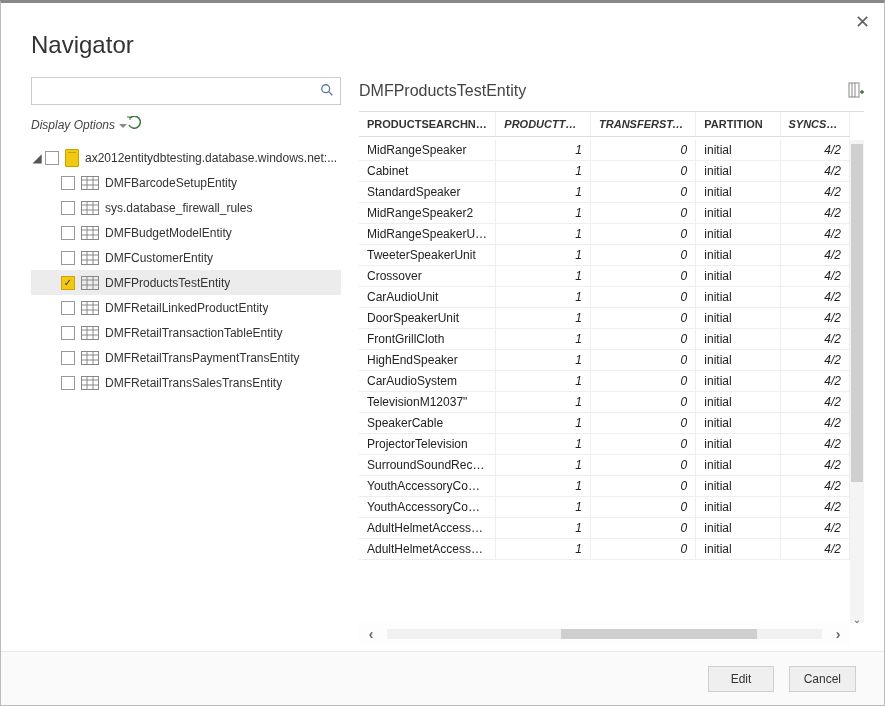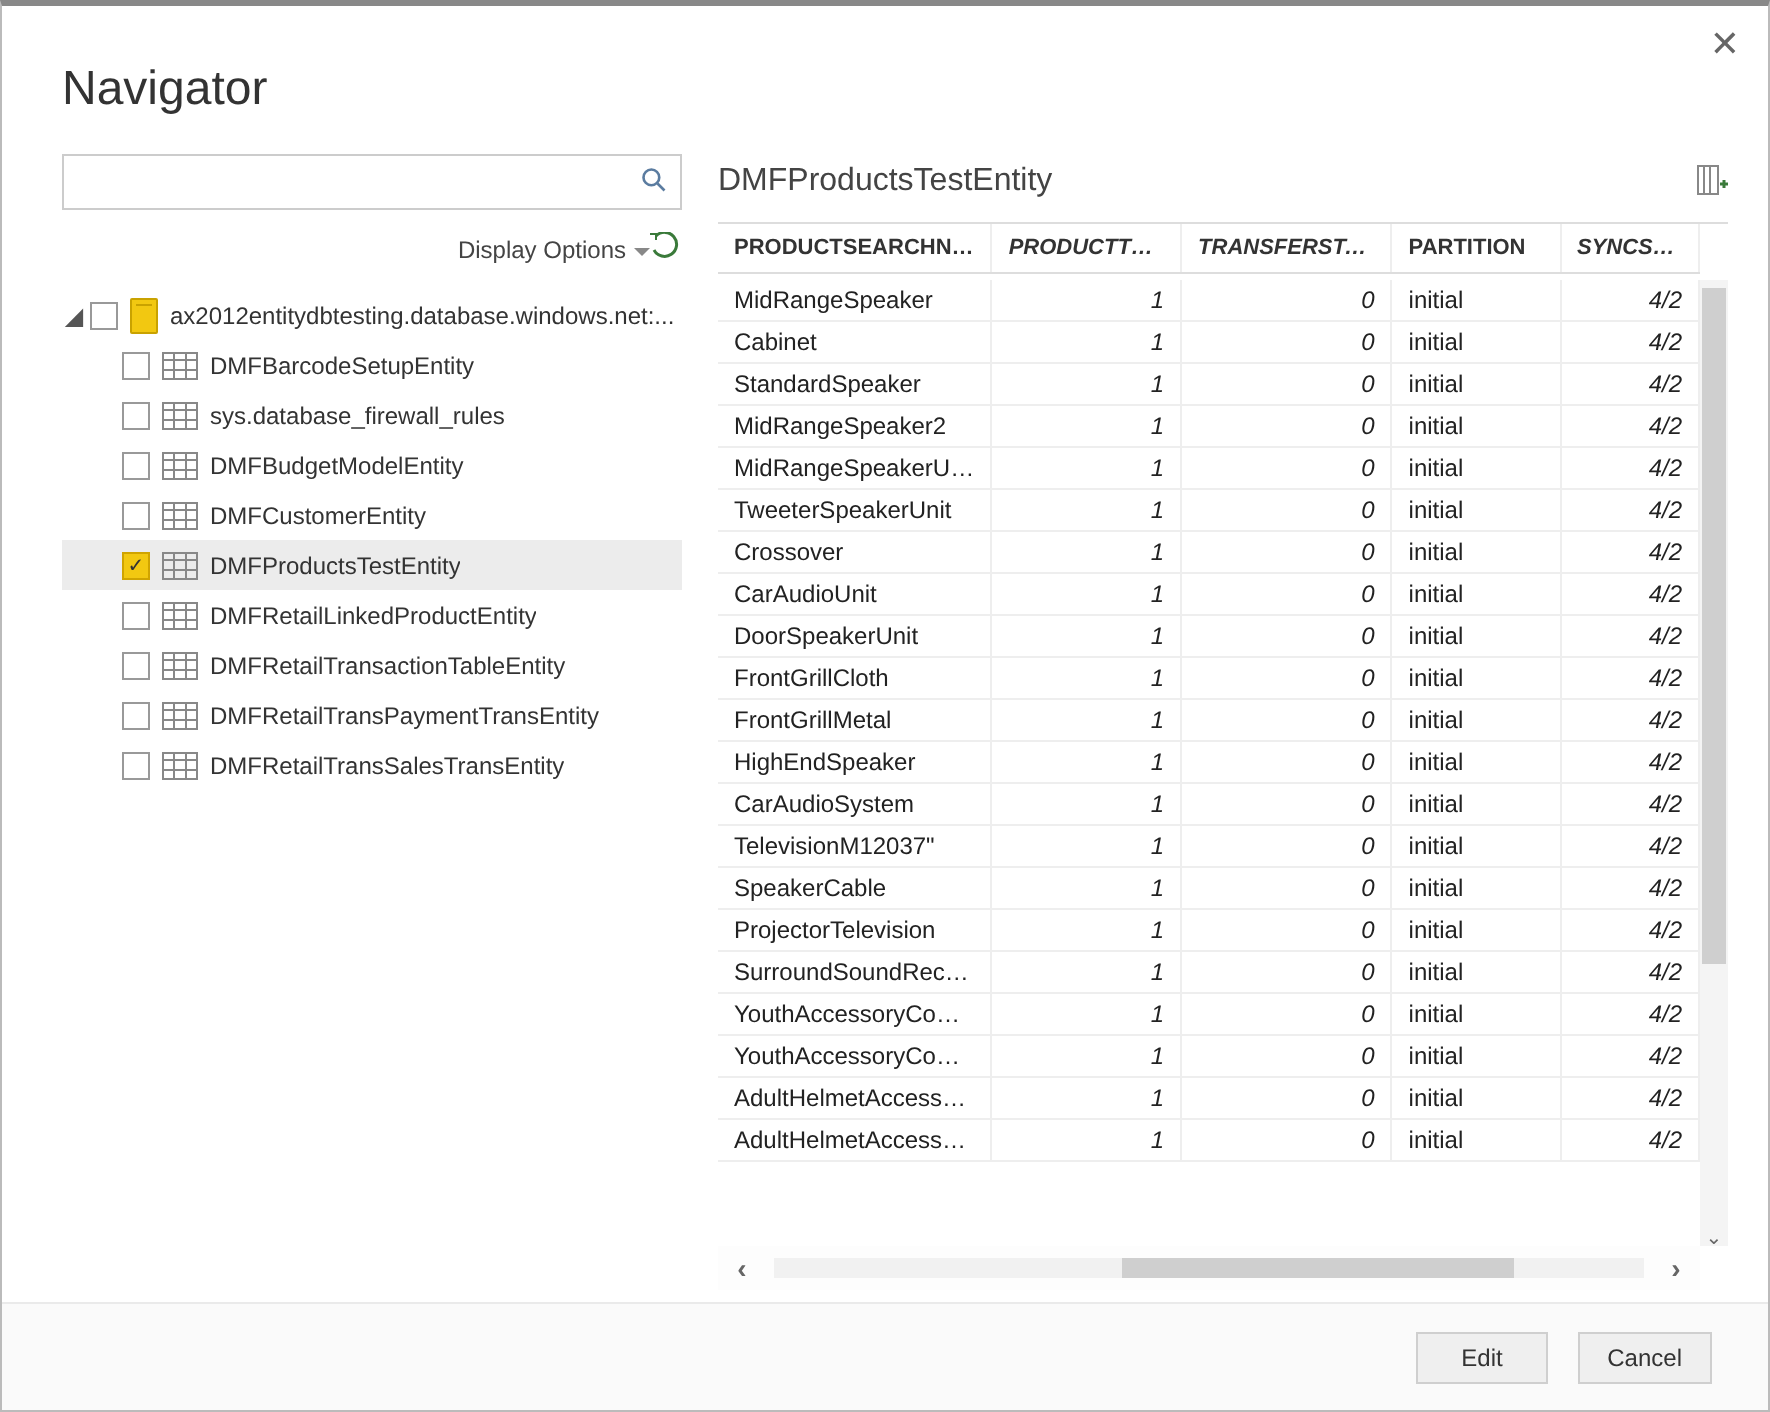--- a/index.html
+++ b/index.html
@@ -4,21 +4,21 @@
 <style>
   * { box-sizing: border-box; }
   html, body { margin:0; padding:0; font-family: "Segoe UI", Arial, sans-serif; font-size:12px; color:#333; background:#fff; }
   .frame { position:relative; width:885px; height:706px; border:1px solid #bbb; border-top:3px solid #888; }
   .close-x { position:absolute; top:8px; right:14px; font-size:18px; color:#666; cursor:pointer; }
   .title { position:absolute; top:28px; left:30px; font-size:24px; font-weight:300; color:#333; }
   .left-pane { position:absolute; top:74px; left:30px; width:310px; bottom:60px; }
   .searchbox { position:relative; width:100%; height:28px; border:1px solid #ccc; background:#fff; }
   .searchbox input { border:none; outline:none; width: calc(100% - 30px); height:26px; padding:0 6px; font-size:12px; }
   .searchbox .mag { position:absolute; right:6px; top:5px; color:#607d99; }
-  .disp-row { display:flex; align-items:center; justify-content:flex-end; margin-top:8px; height:24px; }
+  .disp-row { display:flex; align-items:center; justify-content:flex-start; margin-top:8px; height:24px;font-style:italic; }
   .disp-opts { color:#444; cursor:pointer; }
   .disp-opts .caret { display:inline-block; margin-left:4px; border-top:4px solid #888; border-left:4px solid transparent; border-right:4px solid transparent; vertical-align:middle; }
   .refresh-icon svg { width:16px; height:16px; }
   .tree { margin-top:8px; }
   .tree-row { display:flex; align-items:center; height:25px; padding-left:0; white-space:nowrap; overflow:hidden; text-overflow:ellipsis; }
   .tree-row.db { padding-left:0; }
   .tree-row.item { padding-left:30px; }
   .tree-row.selected { background:#ececec; }
   .chk { width:14px; height:14px; border:1px solid #999; margin-right:6px; flex:0 0 14px; display:flex; align-items:center; justify-content:center; font-size:10px; }
   .chk.checked { background:#f2c811; border-color:#d0a400; color:#333; }
@@ -290,27 +290,20 @@
                 <td class="num" style="width: 66px;">4/2</td>
               </tr>
               <tr>
                 <td class="txt" style="width: 130px;">FrontGrillCloth</td>
                 <td class="num" style="width: 90px;">1</td>
                 <td class="num" style="width: 100px;">0</td>
                 <td class="txt" style="width: 80px;">initial</td>
                 <td class="num" style="width: 66px;">4/2</td>
               </tr>
               <tr>
-                <td class="txt" style="width: 130px;">FrontGrillMetal</td>
-                <td class="num" style="width: 90px;">1</td>
-                <td class="num" style="width: 100px;">0</td>
-                <td class="txt" style="width: 80px;">initial</td>
-                <td class="num" style="width: 66px;">4/2</td>
-              </tr>
-              <tr>
                 <td class="txt" style="width: 130px;">HighEndSpeaker</td>
                 <td class="num" style="width: 90px;">1</td>
                 <td class="num" style="width: 100px;">0</td>
                 <td class="txt" style="width: 80px;">initial</td>
                 <td class="num" style="width: 66px;">4/2</td>
               </tr>
               <tr>
                 <td class="txt" style="width: 130px;">CarAudioSystem</td>
                 <td class="num" style="width: 90px;">1</td>
                 <td class="num" style="width: 100px;">0</td>

